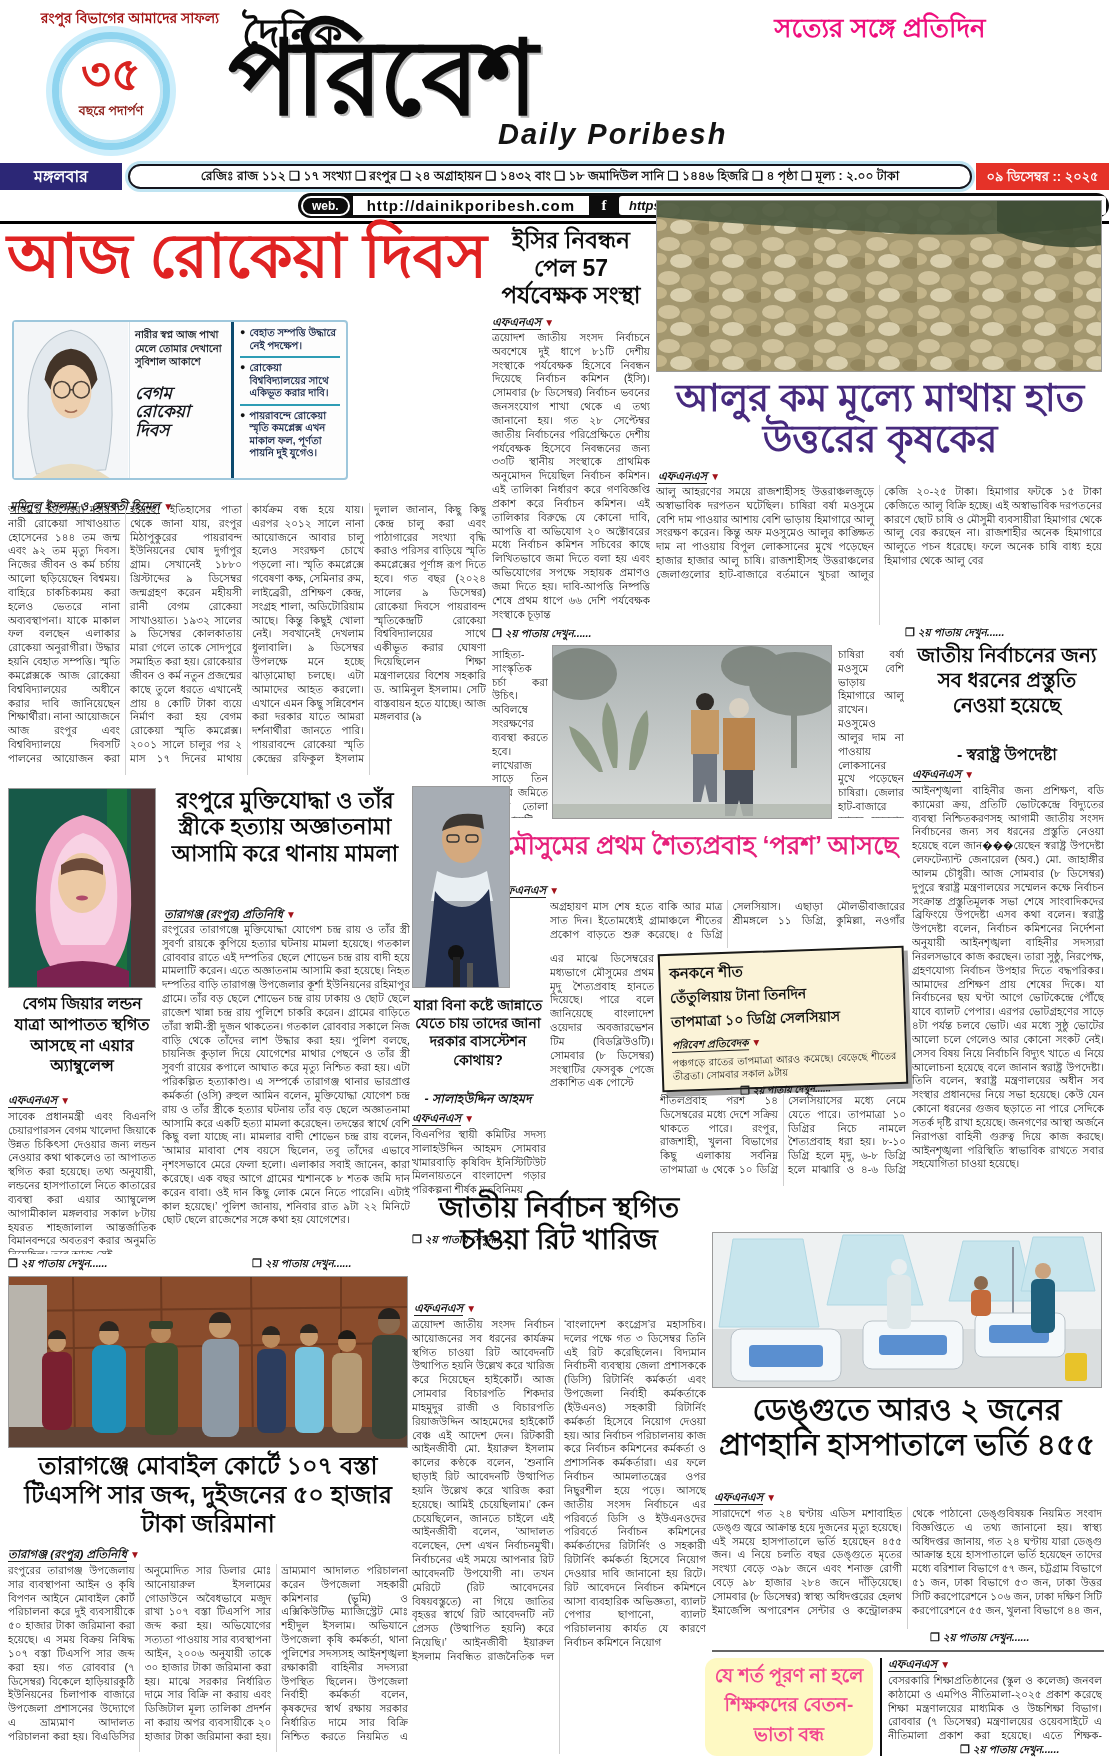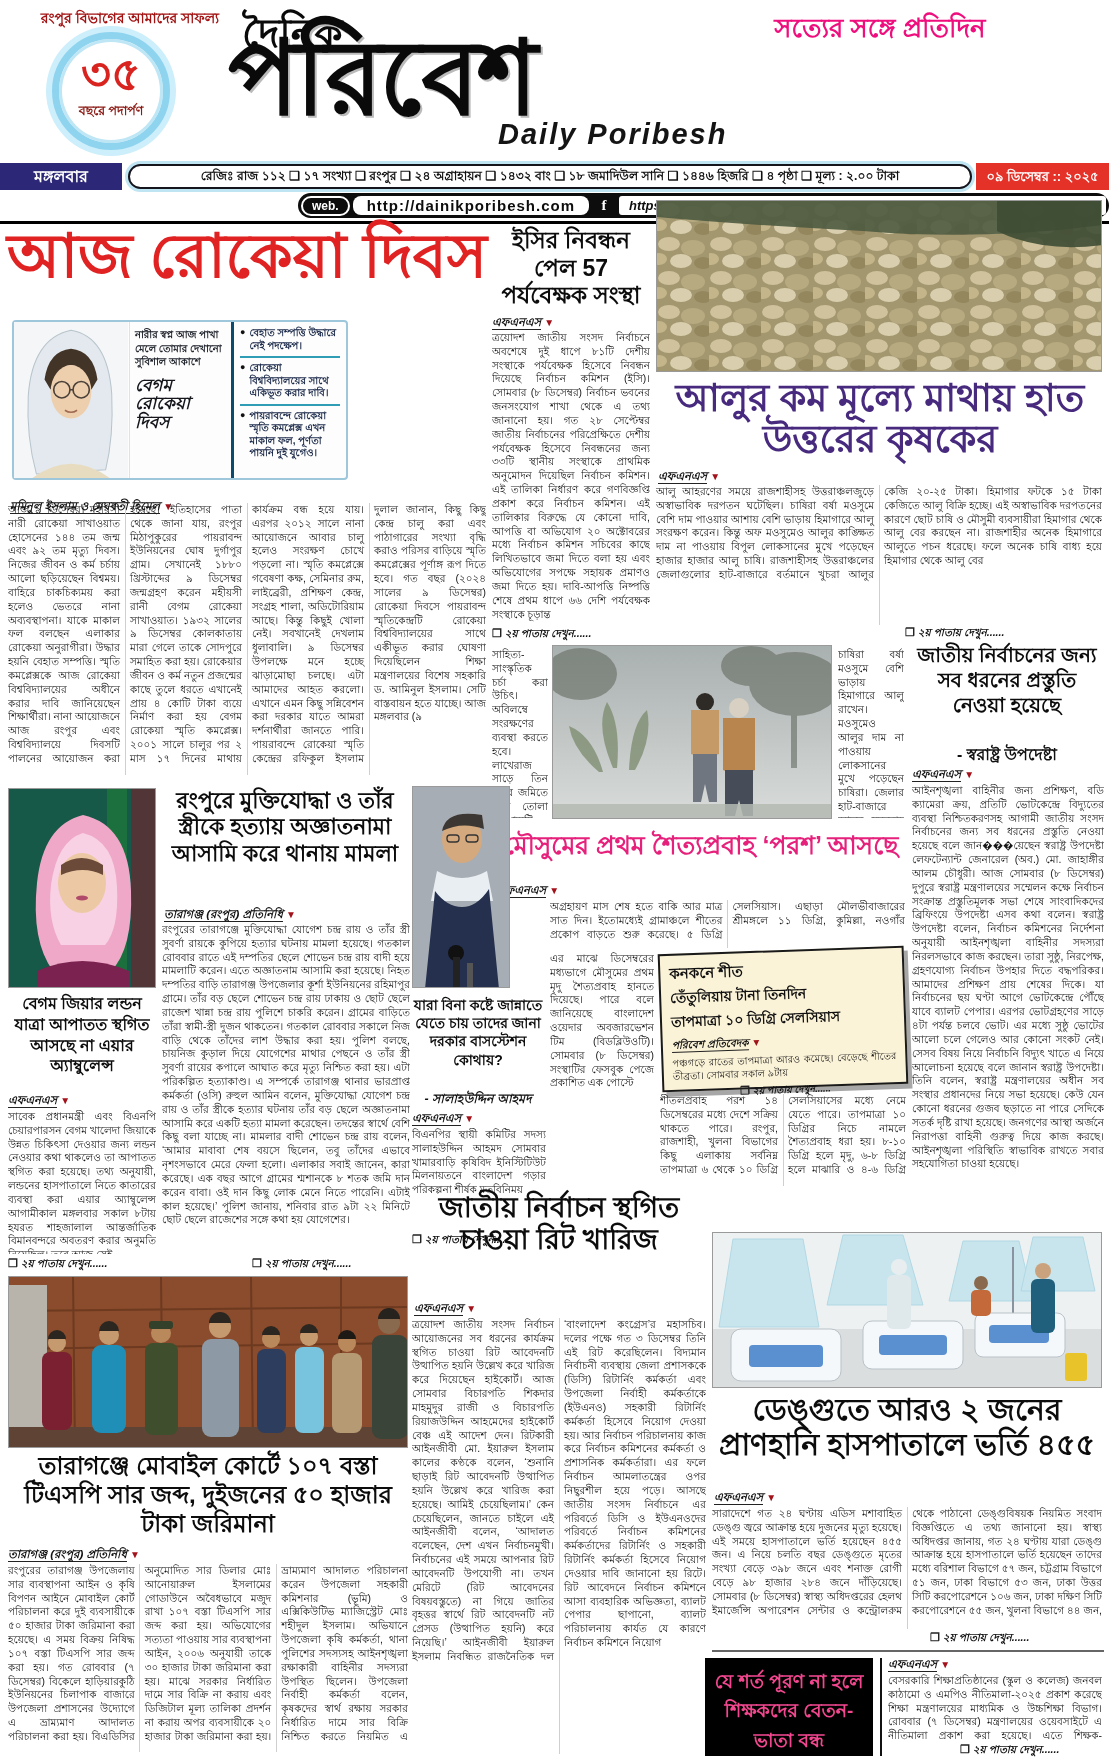--- a/index.html
+++ b/index.html
@@ -42,21 +42,21 @@
 
   <div class="abs ctr" style="left:655px;top:8px;width:450px;font-size:26px;font-weight:800;color:#ef0e7d;">সত্যের সঙ্গে প্রতিদিন</div>
 
   <div class="abs ctr" style="left:0;top:163px;width:122px;height:27px;background:#2c2776;color:#fff;font-size:16px;font-weight:800;line-height:27px;">মঙ্গলবার</div>
   <div class="abs ctr" style="left:128px;top:164px;width:844px;height:25px;background:#fff;border:2px solid #15151d;border-radius:13px;
        box-shadow:0 0 0 3px #bfe4f2;font-size:12.3px;font-weight:700;line-height:21px;color:#101010;overflow:hidden;white-space:nowrap;">রেজিঃ রাজ ১১২ ❑ ১৭ সংখ্যা ❑ রংপুর ❑ ২৪ অগ্রাহায়ন ❑ ১৪৩২ বাং ❑ ১৮ জমাদিউল সানি ❑ ১৪৪৬ হিজরি ❑ ৪ পৃষ্ঠা ❑ মূল্য : ২.০০ টাকা</div>
   <div class="abs ctr" style="left:976px;top:163px;width:133px;height:27px;background:#e53228;color:#fff;font-size:13px;font-weight:800;line-height:27px;">০৯ ডিসেম্বর :: ২০২৫</div>
 
   <div class="abs" style="left:298px;top:193px;width:811px;height:25px;background:#0d0d0d;border-radius:13px;display:flex;align-items:center;gap:3px;padding:2px 3px;">
     <span style="background:#0d0d0d;color:#fff;font-size:12px;font-weight:800;border:2px solid #fff;border-radius:11px;padding:0 9px;line-height:16px;">web.</span>
-    <span style="background:#fff;color:#0d0d0d;font-size:15px;font-weight:800;letter-spacing:1px;padding:0 14px;line-height:19px;border-radius:8px;">http://dainikporibesh.com</span>
+    <span style="background:#fff;color:#0d0d0d;font-size:15px;font-weight:800;letter-spacing:1px;padding:0 14px;line-height:19px;border-radius:0;">http://dainikporibesh.com</span>
     <span style="background:#0d0d0d;color:#fff;width:24px;text-align:center;font-size:15px;font-weight:900;font-family:'Liberation Serif',serif;">f</span>
     <span style="background:#fff;color:#0d0d0d;font-size:13px;font-weight:700;font-style:italic;padding:0 10px;line-height:19px;flex:1;border-radius:3px;">https://web.facebook.com/Daily Poribesh</span>
   </div>
   <div class="abs" style="left:0;top:221px;width:1109px;height:3px;background:#000;"></div>
 
   <div class="abs ctr hl" style="left:6px;top:228px;width:482px;font-size:61px;color:#e02222;line-height:0.95;">আজ রোকেয়া দিবস</div>
 
   <div class="abs" style="left:12px;top:320px;width:336px;height:160px;border:2px solid #9ec7dc;border-radius:4px;background:#fdfdfd;display:flex;">
     <div style="width:116px;height:100%;border-right:1px solid #d8e4ea;">
       <svg viewBox="0 0 112 152" width="114" height="156" preserveAspectRatio="none">
@@ -66,21 +66,21 @@
         <ellipse cx="56" cy="68" rx="20" ry="26" fill="#edcfae"></ellipse>
         <circle cx="47" cy="66" r="8" fill="none" stroke="#4a4038" stroke-width="1.6"></circle>
         <circle cx="66" cy="66" r="8" fill="none" stroke="#4a4038" stroke-width="1.6"></circle>
         <line x1="55" y1="66" x2="58" y2="66" stroke="#4a4038" stroke-width="1.5"></line>
         <path d="M50,86 q6,4 12,0" stroke="#a06a52" stroke-width="1.5" fill="none"></path>
         <path d="M18,152 q38,-28 76,0Z" fill="#e8dcc0"></path>
       </svg>
     </div>
     <div style="width:104px;padding:6px 5px;border-right:3px solid #0c4a6e;">
       <div style="font-size:10px;font-weight:800;color:#20242c;line-height:1.35;">নারীর স্বপ্ন আজ পাখা মেলে তোমার দেখানো সুবিশাল আকাশে</div>
-      <div style="font-size:17px;font-weight:900;font-style:italic;color:#14161c;margin-top:8px;line-height:1.1;">বেগম রোকেয়া দিবস</div>
+      <div style="font-size:17px;font-weight:900;font-style:italic;color:#14161c;margin-top:16px;line-height:1.1;">বেগম রোকেয়া দিবস</div>
     </div>
     <div style="flex:1;padding:5px 6px;">
       <div style="display:flex;gap:4px;border-bottom:2px solid #2e9db5;padding-bottom:4px;">
         <span style="font-size:9px;">●</span>
         <span style="font-size:10px;font-weight:800;color:#1c2a4a;line-height:1.25;">বেহাত সম্পত্তি উদ্ধারে নেই পদক্ষেপ।</span>
       </div>
       <div style="display:flex;gap:4px;border-bottom:2px solid #2e9db5;padding:4px 0;">
         <span style="font-size:9px;">●</span>
         <span style="font-size:10px;font-weight:800;color:#1c2a4a;line-height:1.25;">রোকেয়া বিশ্ববিদ্যালয়ের সাথে একিভূত করার দাবি।</span>
       </div>
@@ -287,22 +287,22 @@
   <div class="abs ctr hl" style="left:712px;top:1393px;width:390px;font-size:30px;line-height:1.15;color:#0c0c0c;">ডেঙ্গুতে আরও ২ জনের প্রাণহানি হাসপাতালে ভর্তি ৪৫৫</div>
   <div class="abs byline" style="left:714px;top:1489px;">
     <span class="bt">এফএনএস</span> <span class="tri">▼</span>
   </div>
   <div class="abs body-txt cols2" style="left:712px;top:1507px;width:390px;height:122px;">সারাদেশে গত ২৪ ঘণ্টায় এডিস মশাবাহিত ডেঙ্গু জ্বরে আক্রান্ত হয়ে দুজনের মৃত্যু হয়েছে। এই সময়ে হাসপাতালে ভর্তি হয়েছেন ৪৫৫ জন। এ নিয়ে চলতি বছর ডেঙ্গুতে মৃতের সংখ্যা বেড়ে ৩৯৮ জনে এবং শনাক্ত রোগী বেড়ে ৯৮ হাজার ২৮৪ জনে দাঁড়িয়েছে। সোমবার (৮ ডিসেম্বর) স্বাস্থ্য অধিদপ্তরের হেলথ ইমার্জেন্সি অপারেশন সেন্টার ও কন্ট্রোলরুম থেকে পাঠানো ডেঙ্গুবিষয়ক নিয়মিত সংবাদ বিজ্ঞপ্তিতে এ তথ্য জানানো হয়। স্বাস্থ্য অধিদপ্তর জানায়, গত ২৪ ঘণ্টায় যারা ডেঙ্গু আক্রান্ত হয়ে হাসপাতালে ভর্তি হয়েছেন তাদের মধ্যে বরিশাল বিভাগে ৫৭ জন, চট্টগ্রাম বিভাগে ৫১ জন, ঢাকা বিভাগে ৫৩ জন, ঢাকা উত্তর সিটি করপোরেশনে ১০৬ জন, ঢাকা দক্ষিণ সিটি করপোরেশনে ৫৫ জন, খুলনা বিভাগে ৪৪ জন, ময়মনসিংহ বিভাগে ৩২ জন, রাজশাহী বিভাগে ৪৮ জন, রংপুর বিভাগে তিনজন ও সিলেট বিভাগে ছয়জন রয়েছেন। ২৪ ঘণ্টায় দুজনেরই ঢাকা দক্ষিণ সিটি করপোরেশনে মৃত্যু হয়েছে। ২৪ ঘণ্টায় ৪৮৮ জন ডেঙ্গুরোগী হাসপাতাল থেকে ছাড়পত্র পেয়েছেন। এ</div>
   <div class="abs cont" style="left:930px;top:1630px;">
     <span class="cicon">❐</span> <span>২য় পাতায় দেখুন......</span>
   </div>
   <div class="abs" style="left:712px;top:1650px;width:392px;height:2px;background:#666;"></div>
 
-  <div class="abs ctr" style="left:705px;top:1658px;width:168px;height:98px;background:#000000;color:#f2478f;
-       font-size:19px;font-weight:900;line-height:1.55;padding-top:9px;">যে শর্ত পূরণ না হলে শিক্ষকদের বেতন-ভাতা বন্ধ</div>
+  <div class="abs ctr" style="left:705px;top:1658px;width:168px;height:98px;background:#fef9c3;color:#f2478f;
+       font-size:19px;font-weight:900;line-height:1.55;padding-top:3px;border-radius:12px;">যে শর্ত পূরণ না হলে শিক্ষকদের বেতন-ভাতা বন্ধ</div>
   <div class="abs" style="left:880px;top:1658px;width:2px;height:98px;background:#111;"></div>
   <div class="abs byline" style="left:888px;top:1656px;">
     <span class="bt">এফএনএস</span> <span class="tri">▼</span>
   </div>
   <div class="abs body-txt" style="left:888px;top:1674px;width:214px;height:68px;">বেসরকারি শিক্ষাপ্রতিষ্ঠানের (স্কুল ও কলেজ) জনবল কাঠামো ও এমপিও নীতিমালা-২০২৫ প্রকাশ করেছে শিক্ষা মন্ত্রণালয়ের মাধ্যমিক ও উচ্চশিক্ষা বিভাগ। রোববার (৭ ডিসেম্বর) মন্ত্রণালয়ের ওয়েবসাইটে এ নীতিমালা প্রকাশ করা হয়েছে। এতে শিক্ষক-কর্মচারীদের বেতনের সরকারি অংশ পেতে</div>
   <div class="abs cont" style="left:960px;top:1742px;">
     <span class="cicon">❐</span> <span>২য় পাতায় দেখুন......</span>
   </div>
 
   <div class="abs photo" style="left:8px;top:1276px;width:400px;height:172px;">

